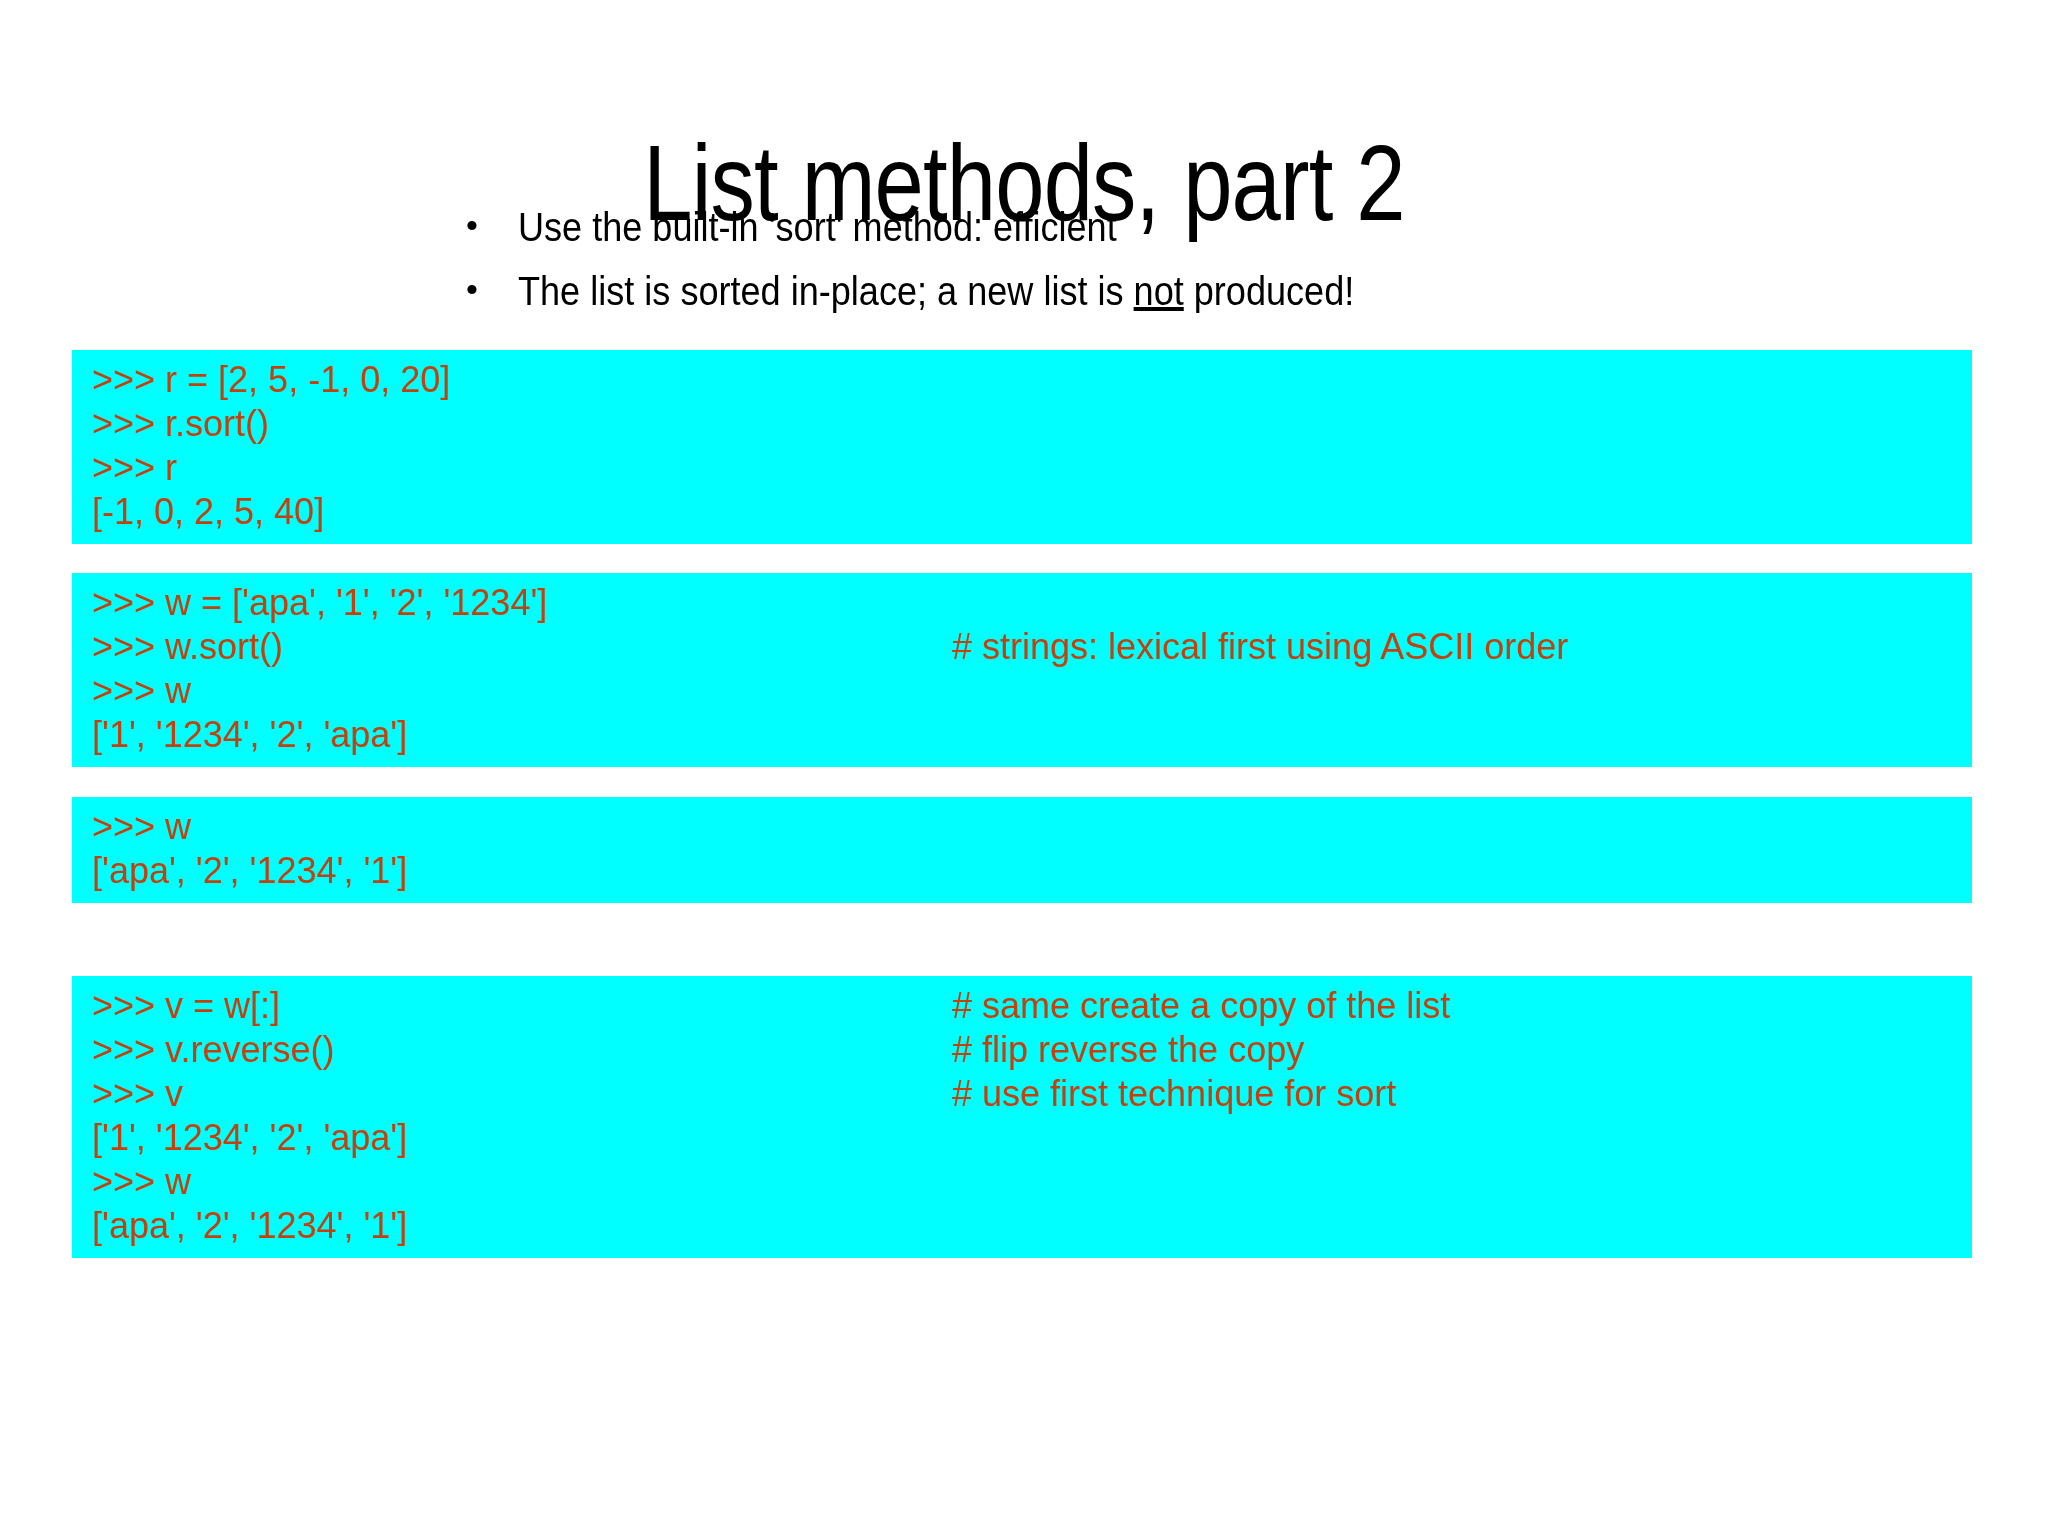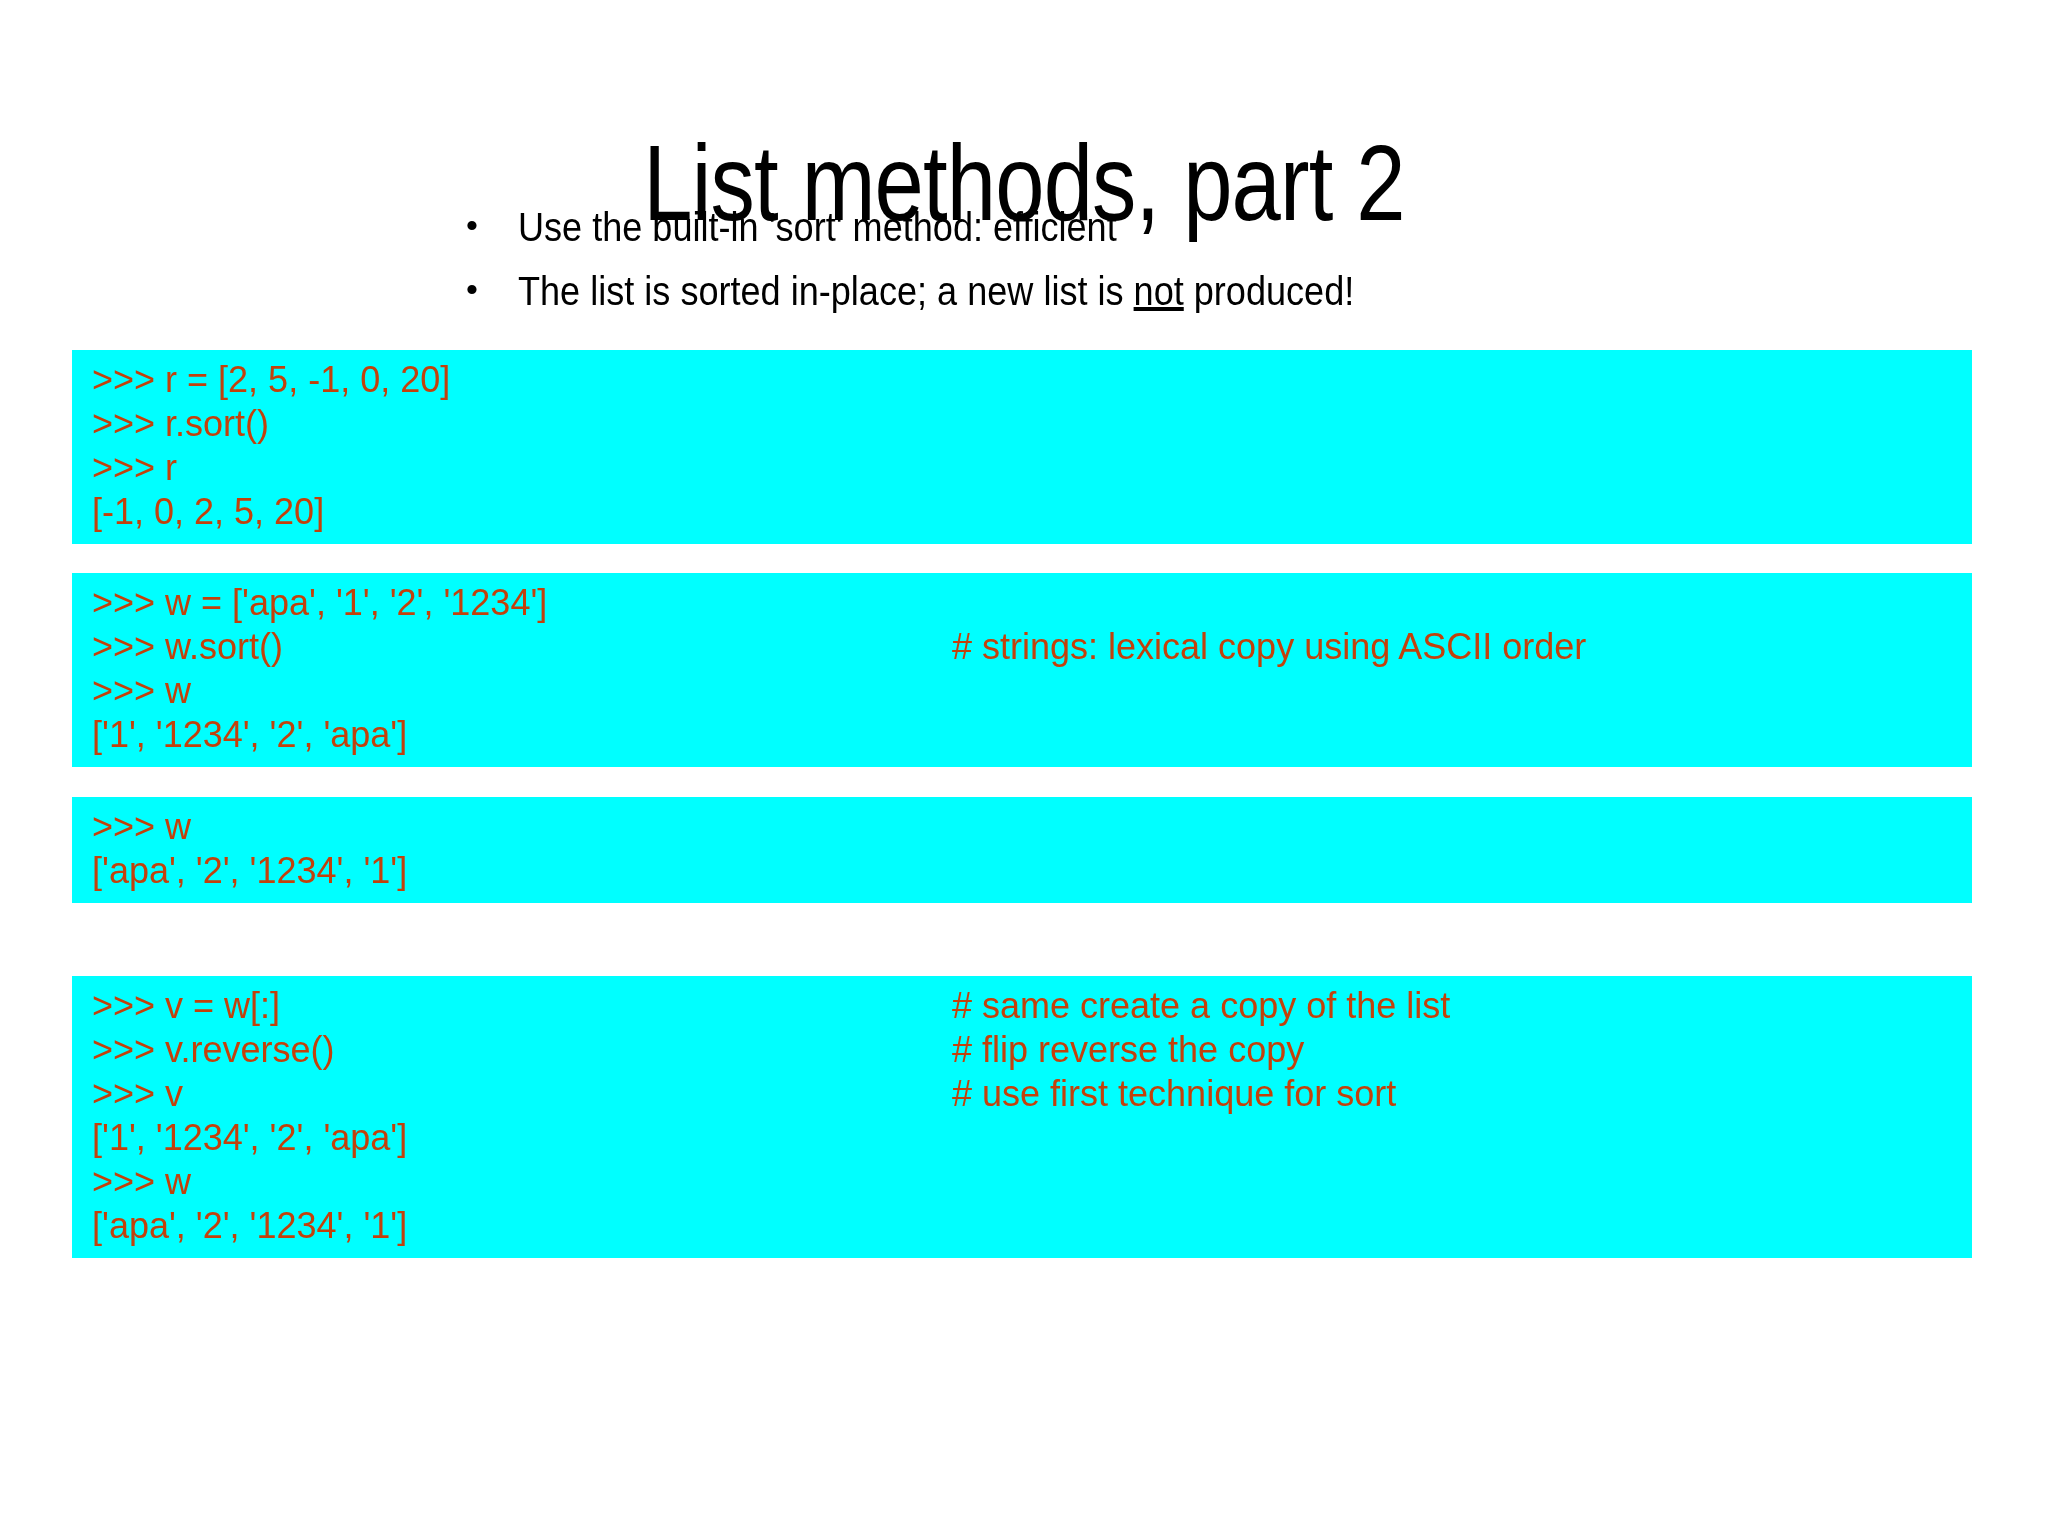--- a/index.html
+++ b/index.html
@@ -126,25 +126,25 @@
       <div class="bullet-row">
         <span class="bullet-dot">•</span>
         <span class="bullet-text"><span>The list is sorted in-place; a new list is </span><u>not</u><span> produced!</span></span>
       </div>
     </div>
 
   <div class="code-block" id="block-1">
       <div class="code-line"><span class="code-code">&gt;&gt;&gt; r = [2, 5, -1, 0, 20]</span></div>
       <div class="code-line"><span class="code-code">&gt;&gt;&gt; r.sort()</span></div>
       <div class="code-line"><span class="code-code">&gt;&gt;&gt; r</span></div>
-      <div class="code-line"><span class="code-code">[-1, 0, 2, 5, 20]</span></div>
+      <div class="code-line"><span class="code-code">[-1, 0, 2, 5, 40]</span></div>
     </div>
   <div class="code-block" id="block-2">
       <div class="code-line"><span class="code-code">&gt;&gt;&gt; w = ['apa', '1', '2', '1234']</span></div>
-      <div class="code-line"><span class="code-code">&gt;&gt;&gt; w.sort()</span><span class="code-comment"># strings: lexical copy using ASCII order</span></div>
+      <div class="code-line"><span class="code-code">&gt;&gt;&gt; w.sort()</span><span class="code-comment"># strings: lexical first using ASCII order</span></div>
       <div class="code-line"><span class="code-code">&gt;&gt;&gt; w</span></div>
       <div class="code-line"><span class="code-code">['1', '1234', '2', 'apa']</span></div>
     </div>
   <div class="code-block" id="block-3">
       <div class="code-line"><span class="code-code">&gt;&gt;&gt; w</span></div>
       <div class="code-line"><span class="code-code">['apa', '2', '1234', '1']</span></div>
     </div>
   <div class="code-block" id="block-4">
       <div class="code-line"><span class="code-code">&gt;&gt;&gt; v = w[:]</span><span class="code-comment"># same create a copy of the list</span></div>
       <div class="code-line"><span class="code-code">&gt;&gt;&gt; v.reverse()</span><span class="code-comment"># flip reverse the copy</span></div>

